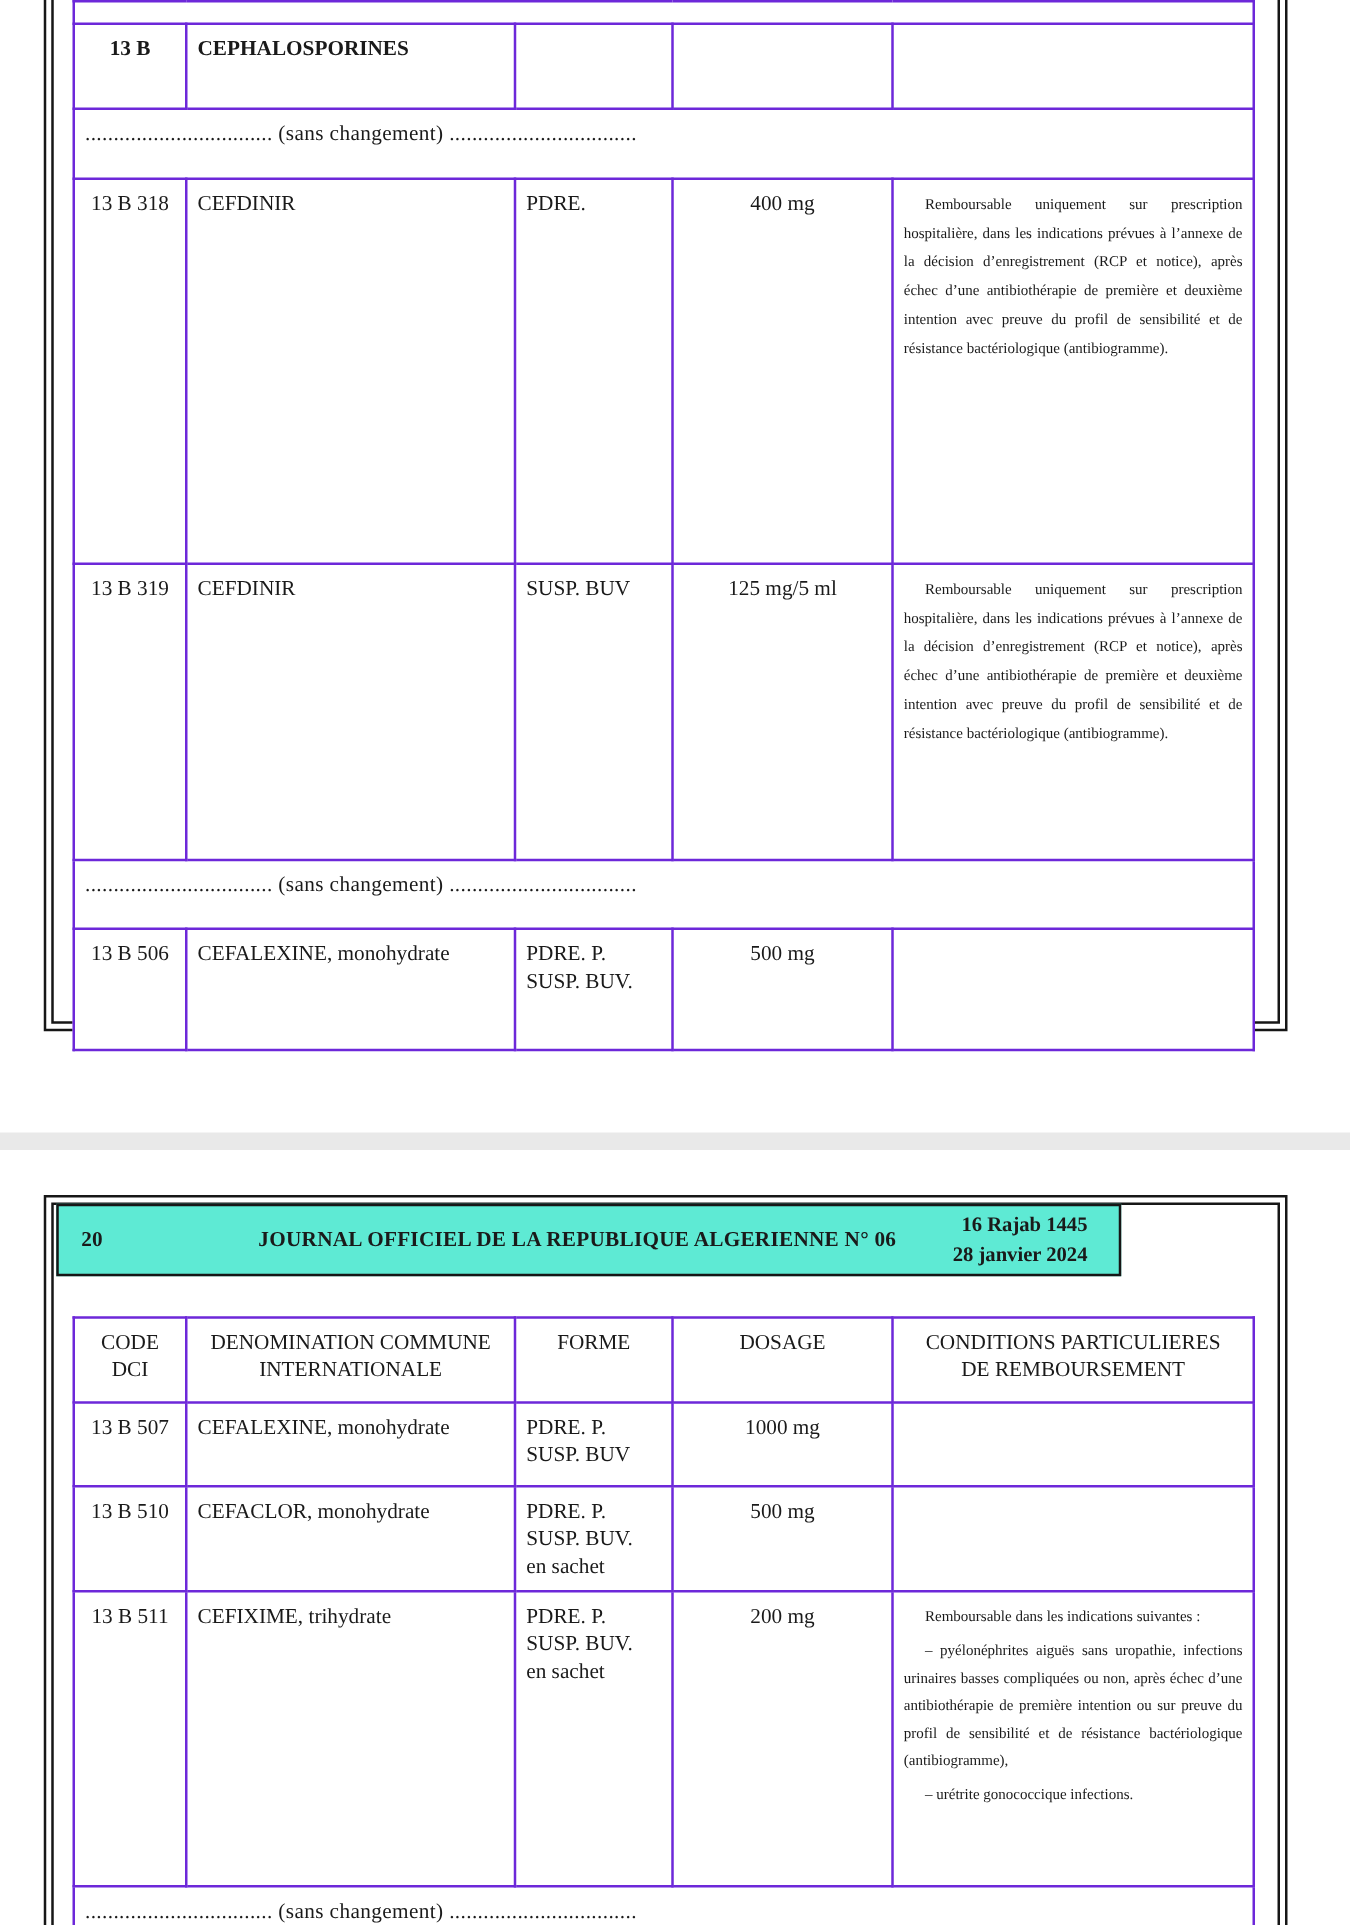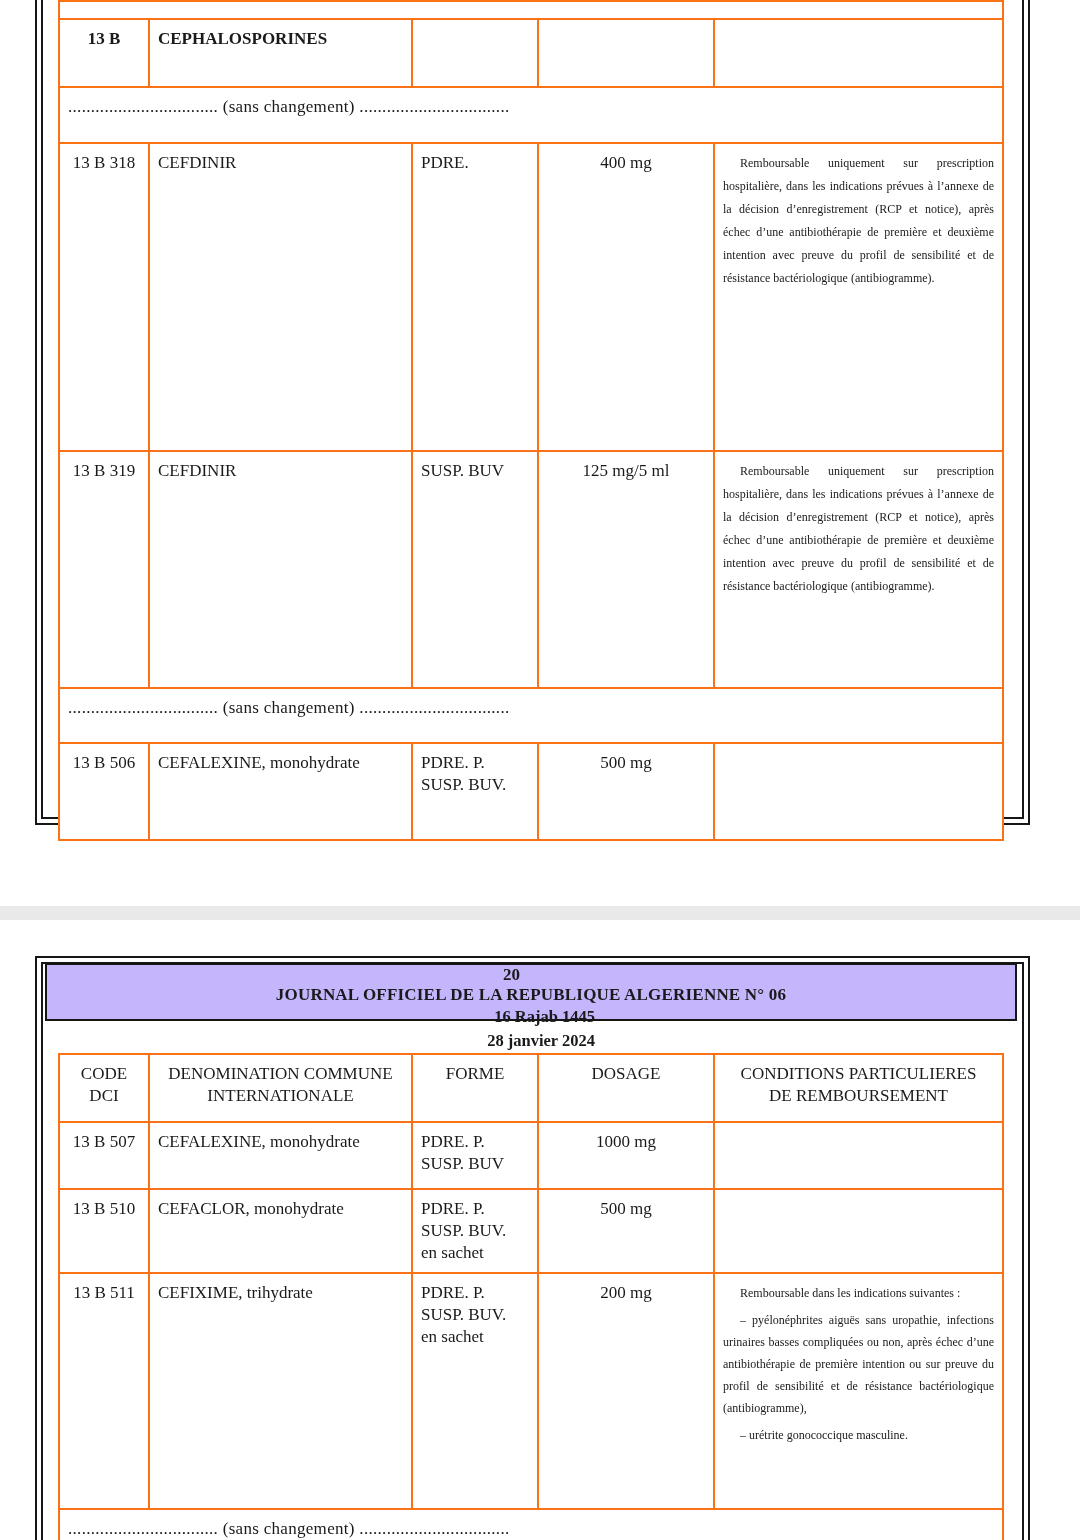--- a/index.html
+++ b/index.html
@@ -4,21 +4,21 @@
 <style>
   html,body{margin:0;padding:0;background:#ffffff;}
   .canvas{position:relative;width:1080px;height:1540px;background:#ffffff;overflow:hidden;
           font-family:"Liberation Serif",serif;color:#1a1a1a;}
   
   .frame{position:absolute;border:2px solid #161616;box-sizing:border-box;background:transparent;}
   
   .band{position:absolute;left:0;top:906px;width:1080px;height:14px;background:#e9e9e9;}
   
   table.jt{position:absolute;border-collapse:collapse;table-layout:fixed;width:944px;background:#ffffff;}
-  table.jt td, table.jt th{border:2px solid #f97316;vertical-align:top;box-sizing:border-box;
+  table.jt td, table.jt th{border:2px solid #6d28d9;vertical-align:top;box-sizing:border-box;
        font-size:17px;line-height:1.3;padding:8px;overflow:hidden;}
   .t1{left:58px;top:0;}
   .t2{left:58px;top:1053px;}
   
   .r-sliver td{height:15px;padding:0;border-top:none;border-bottom:3px solid #161616;}
   .r-group td{height:68px;border-bottom:3px solid #161616;padding-top:13px;}
   .r-sans td{border-top:3px solid #161616;border-bottom:3px solid #161616;
              padding-top:16px;font-size:17px;letter-spacing:.3px;}
   .rs1 td{height:56px;}
   .rs2 td{height:55px;}
@@ -34,22 +34,22 @@
   
   .cell-code{text-align:center;padding-top:10px;}
   .cell-name{padding-left:9px;padding-top:10px;}
   .cell-forme{padding-left:9px;padding-top:10px;white-space:pre-line;line-height:1.55;}
   .cell-dosage{text-align:center;padding-top:10px;}
   .cell-cond{padding:7px 11px 0 12px;}
   .cell-cond p{margin:0 0 4px 0;text-align:justify;text-indent:17px;line-height:23px;font-size:12px;}
   .t2 .cell-cond p{line-height:22px;margin-bottom:5px;}
   .bold{font-weight:bold;}
   
-  .hbar{position:absolute;left:45px;top:963px;width:972px;height:58px;background:#c4b5fd;
-        border:2px solid #161616;box-sizing:border-box;display:flex;align-items:center;flex-direction:column;}
+  .hbar{position:absolute;left:45px;top:963px;width:852px;height:58px;background:#5eead4;
+        border:2px solid #161616;box-sizing:border-box;display:flex;align-items:center;}
   .hbar .pnum{width:92px;padding-left:18px;font-weight:bold;font-size:17px;box-sizing:border-box;}
   .hbar .title{flex:1;text-align:right;font-weight:bold;font-size:17px;letter-spacing:.2px;}
   .hbar .dates{width:178px;text-align:right;padding-right:25px;font-weight:bold;font-size:16.5px;
                line-height:1.45;box-sizing:border-box;}
 </style>
 </head>
 <body>
 
 <div class="canvas">
 
@@ -163,21 +163,21 @@
     <tr class="r-511">
       <td class="cell-code">13 B 511</td>
       <td class="cell-name">CEFIXIME, trihydrate</td>
       <td class="cell-forme">PDRE. P.
 SUSP. BUV.
 en sachet</td>
       <td class="cell-dosage">200 mg</td>
       <td class="cell-cond">
         <p>Remboursable dans les indications suivantes :</p>
         <p>– pyélonéphrites aiguës sans uropathie, infections urinaires basses compliquées ou non, après échec d’une antibiothérapie de première intention ou sur preuve du profil de sensibilité et de résistance bactériologique (antibiogramme),</p>
-        <p>– urétrite gonococcique masculine.</p>
+        <p>– urétrite gonococcique infections.</p>
       </td>
     </tr>
     <tr class="r-sans r-sans-end">
       <td colspan="5">................................. (sans changement) .................................</td>
     </tr>
   </tbody>
     </table>
 
 </div>
 

